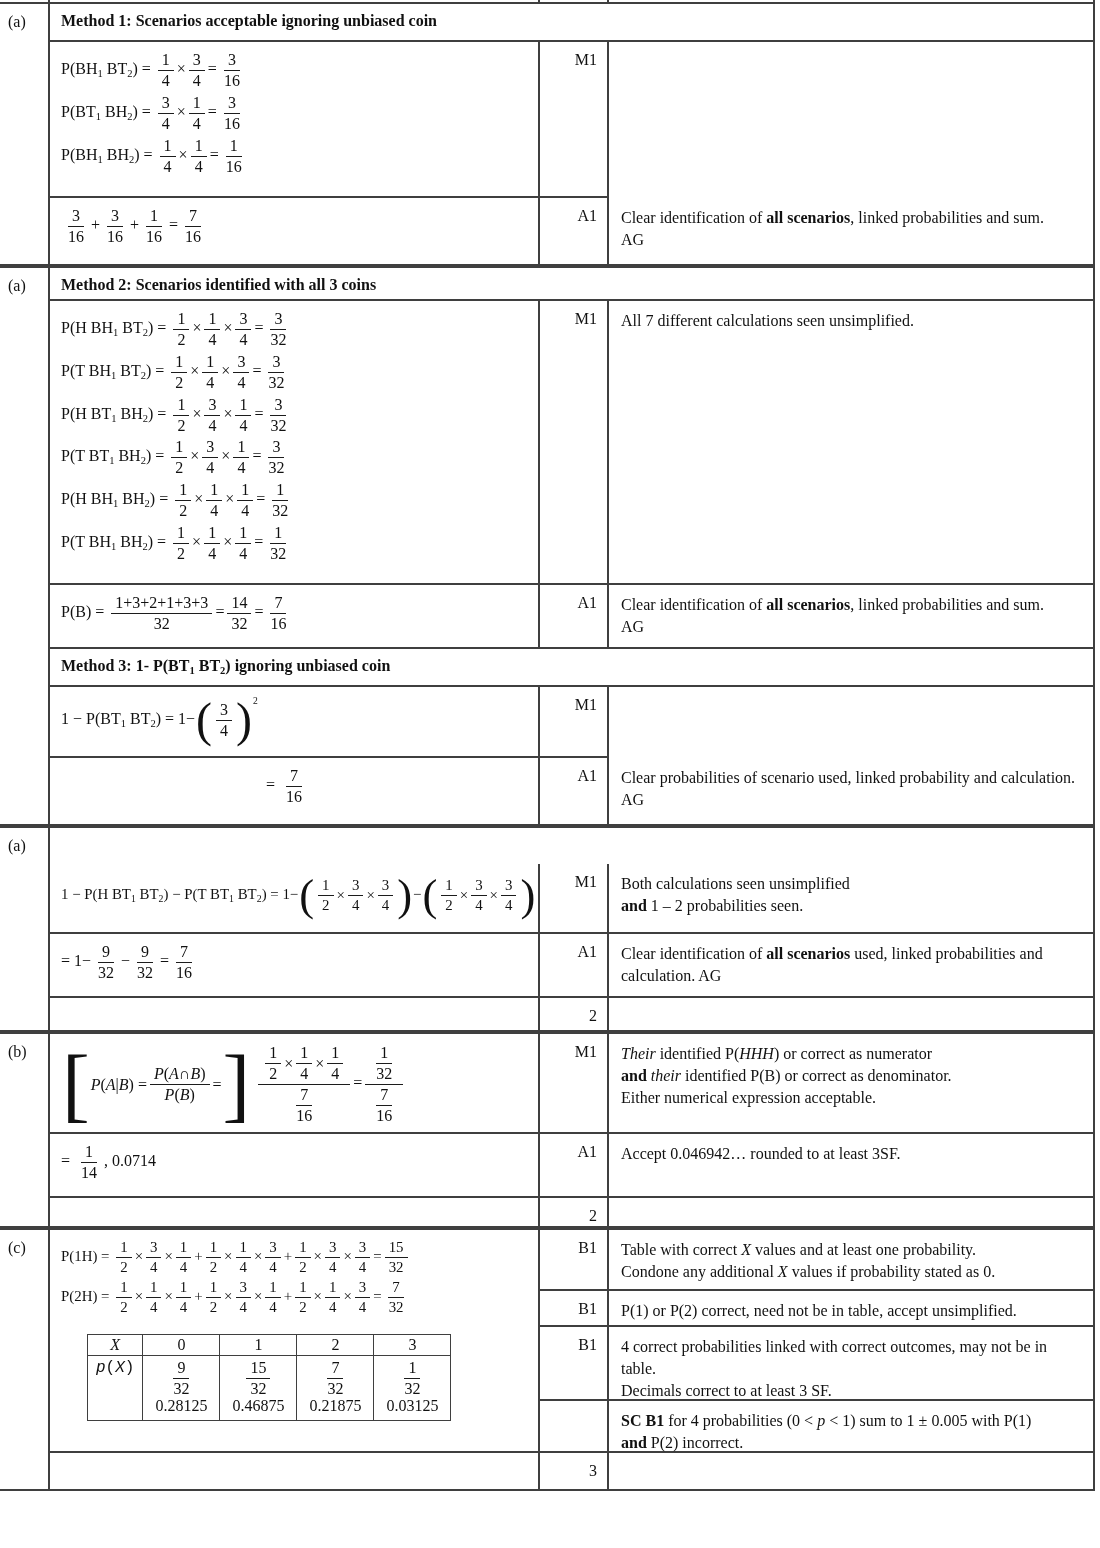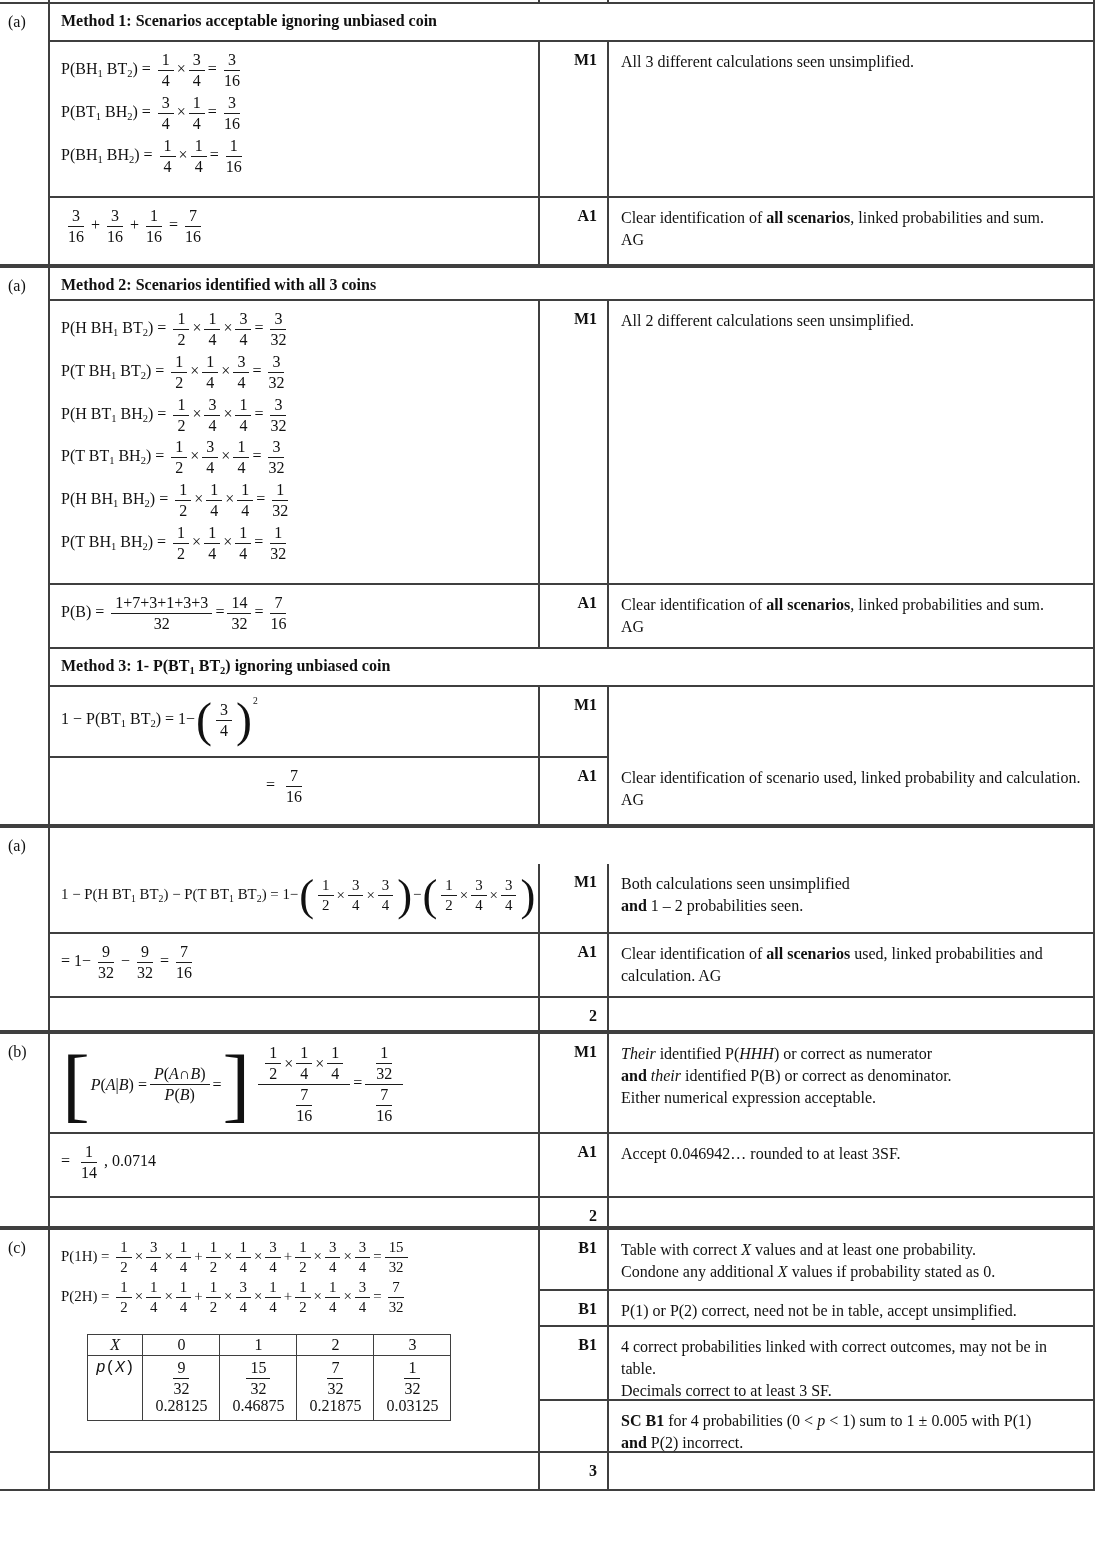--- a/index.html
+++ b/index.html
@@ -10,21 +10,21 @@
     font-family:"Liberation Serif","DejaVu Serif",serif; font-size:16px;
   }
   .tbl{ width:1095px; border-right:2px solid var(--ln); border-bottom:2px solid var(--ln); }
   .sliver{ height:4px; border-bottom:2px solid var(--ln); position:relative; }
   .sliver .tick{ position:absolute; top:0; width:2px; height:4px; background:var(--ln); }
   .sep{ height:4px; border-top:2px solid var(--ln); border-bottom:2px solid var(--ln); }
   .sec{ display:grid; grid-template-columns:50px 490px 69px 1fr; }
   .lab{ grid-column:1; border-right:2px solid var(--ln); padding:9px 0 0 8px; }
   .title{ grid-column:2/5; border-bottom:2px solid var(--ln); font-weight:bold; padding:8px 0 0 11px; }
   .work{ grid-column:2; border-right:2px solid var(--ln); border-bottom:2px solid var(--ln); padding:5px 2px 5px 11px; overflow:hidden; }
-  .mark{ grid-column:3; border-right:2px solid var(--ln); border-bottom:2px solid var(--ln); text-align:right; padding:9px 10px 0 0; font-weight:bold; }
+  .mark{ grid-column:3; border-right:2px solid var(--ln); border-bottom:2px solid var(--ln); text-align:right; padding:9px 10px 0 0; font-weight:normal; }
   .com { grid-column:4; border-bottom:2px solid var(--ln); padding:9px 10px 0 12px; line-height:1.38; }
   .nob{ border-bottom:none; }
   .eq{ margin:4px 0; white-space:nowrap; }
   .sm{ font-size:93%; }
   .ind{ margin-left:205px; }
   sub{ font-size:66%; vertical-align:-0.3em; }
   sup{ font-size:66%; }
   sup.hs{ font-size:60%; vertical-align:2em; line-height:0; }
   .fr{ display:inline-flex; flex-direction:column; align-items:center; vertical-align:middle;
        margin:0 3px; text-align:center; line-height:1.12; }
@@ -82,21 +82,20 @@
             <span class="d">4</span>
           </span>×<span class="fr">
             <span class="n">1</span>
             <span class="d">4</span>
           </span>=<span class="fr">
             <span class="n">1</span>
             <span class="d">16</span>
           </span></div>
     </div>
     <div class="mark" style="grid-row:2">M1</div>
-    <div class="com" style="grid-row:2">All 3 different calculations seen unsimplified.</div>
     <div class="work nob" style="grid-row:3">
       <div class="eq"><span class="fr">
             <span class="n">3</span>
             <span class="d">16</span>
           </span>+<span class="fr">
             <span class="n">3</span>
             <span class="d">16</span>
           </span>+<span class="fr">
             <span class="n">1</span>
             <span class="d">16</span>
@@ -188,24 +187,24 @@
             <span class="d">4</span>
           </span>×<span class="fr">
             <span class="n">1</span>
             <span class="d">4</span>
           </span>=<span class="fr">
             <span class="n">1</span>
             <span class="d">32</span>
           </span></div>
     </div>
     <div class="mark" style="grid-row:2">M1</div>
-    <div class="com" style="grid-row:2">All 2 different calculations seen unsimplified.</div>
+    <div class="com" style="grid-row:2">All 7 different calculations seen unsimplified.</div>
     <div class="work" style="grid-row:3">
       <div class="eq">P(B) = <span class="fr">
-            <span class="n">1+7+3+1+3+3</span>
+            <span class="n">1+3+2+1+3+3</span>
             <span class="d">32</span>
           </span>=<span class="fr">
             <span class="n">14</span>
             <span class="d">32</span>
           </span>=<span class="fr">
             <span class="n">7</span>
             <span class="d">16</span>
           </span></div>
     </div>
     <div class="mark" style="grid-row:3">A1</div>
@@ -224,21 +223,21 @@
           </span><sup class="hs">2</sup></div>
     </div>
     <div class="mark" style="grid-row:5">M1</div>
     <div class="work nob" style="grid-row:6">
       <div class="eq ind">= <span class="fr">
             <span class="n">7</span>
             <span class="d">16</span>
           </span></div>
     </div>
     <div class="mark nob" style="grid-row:6">A1</div>
-    <div class="com nob" style="grid-row:6">Clear identification of scenario used, linked probability and calculation. AG</div>
+    <div class="com nob" style="grid-row:6">Clear probabilities of scenario used, linked probability and calculation. AG</div>
   </section>
 
   <div class="sep"></div>
 
   <section class="sec" style="grid-template-rows:36px 70px 64px 32px">
     <div class="lab" style="grid-row:1/span 4">(a)</div>
     <div class="work" style="grid-row:2">
       <div class="eq sm">1 − P(H BT<sub>1</sub> BT<sub>2</sub>) − P(T BT<sub>1</sub> BT<sub>2</sub>) = 1−<span class="bp">
             <span class="pg">(</span>
             <span class="pc"><span class="fr">

